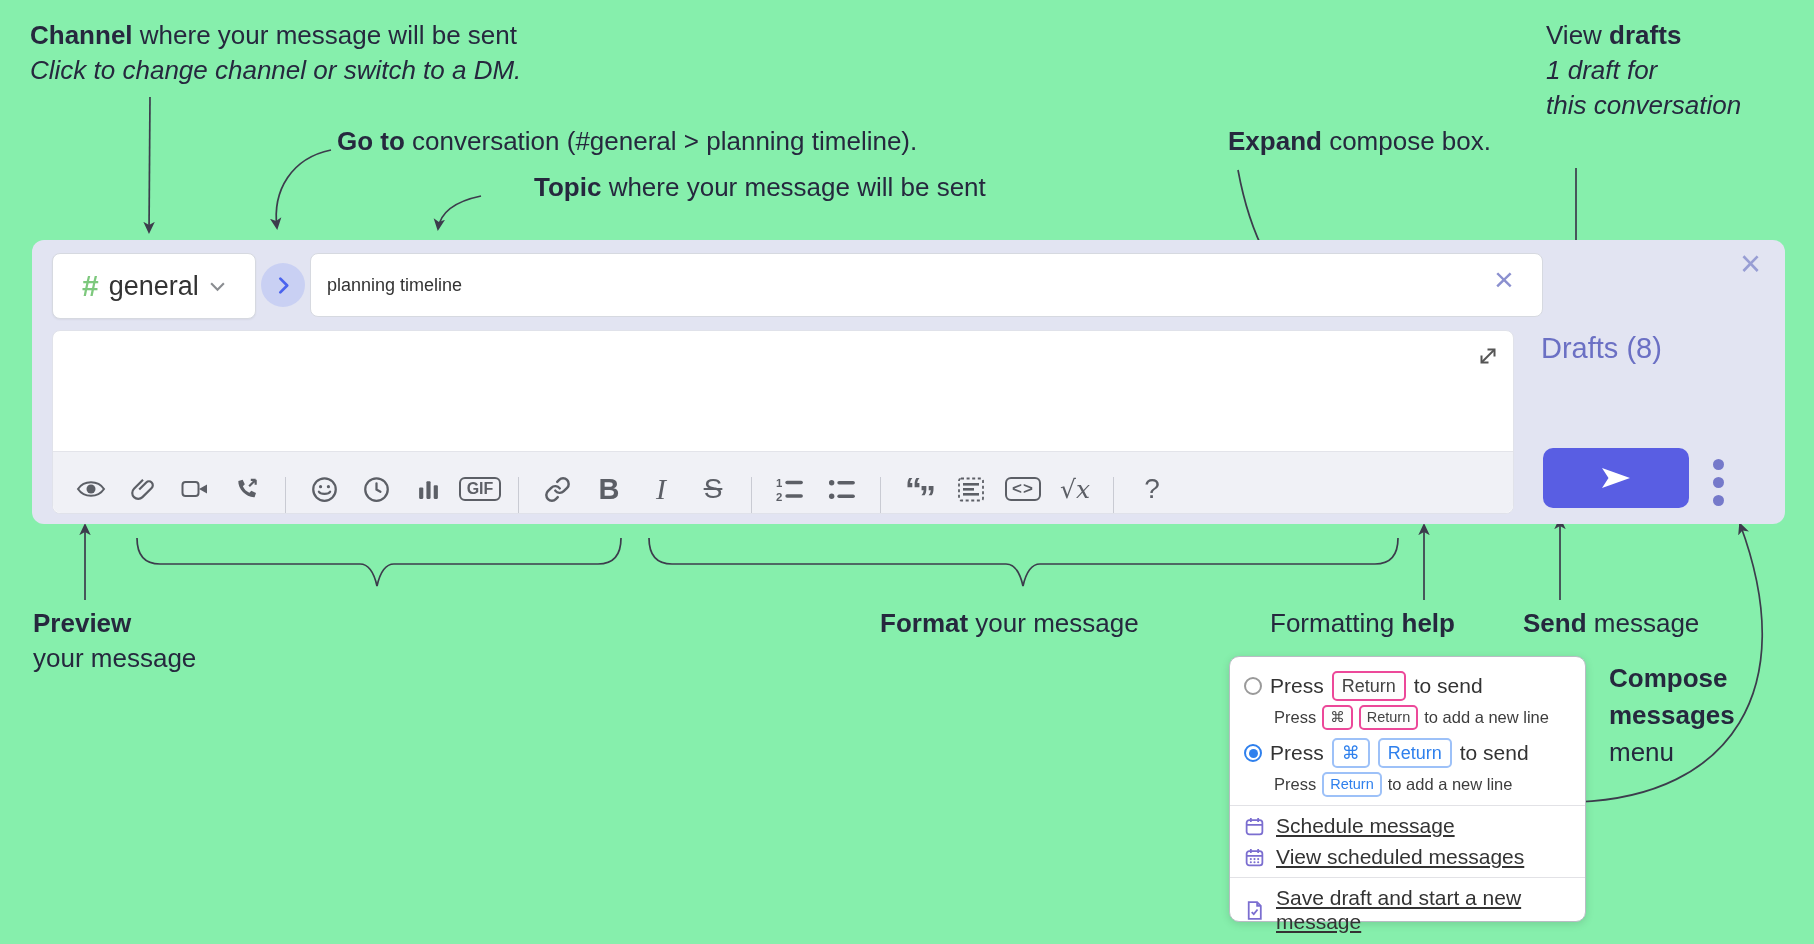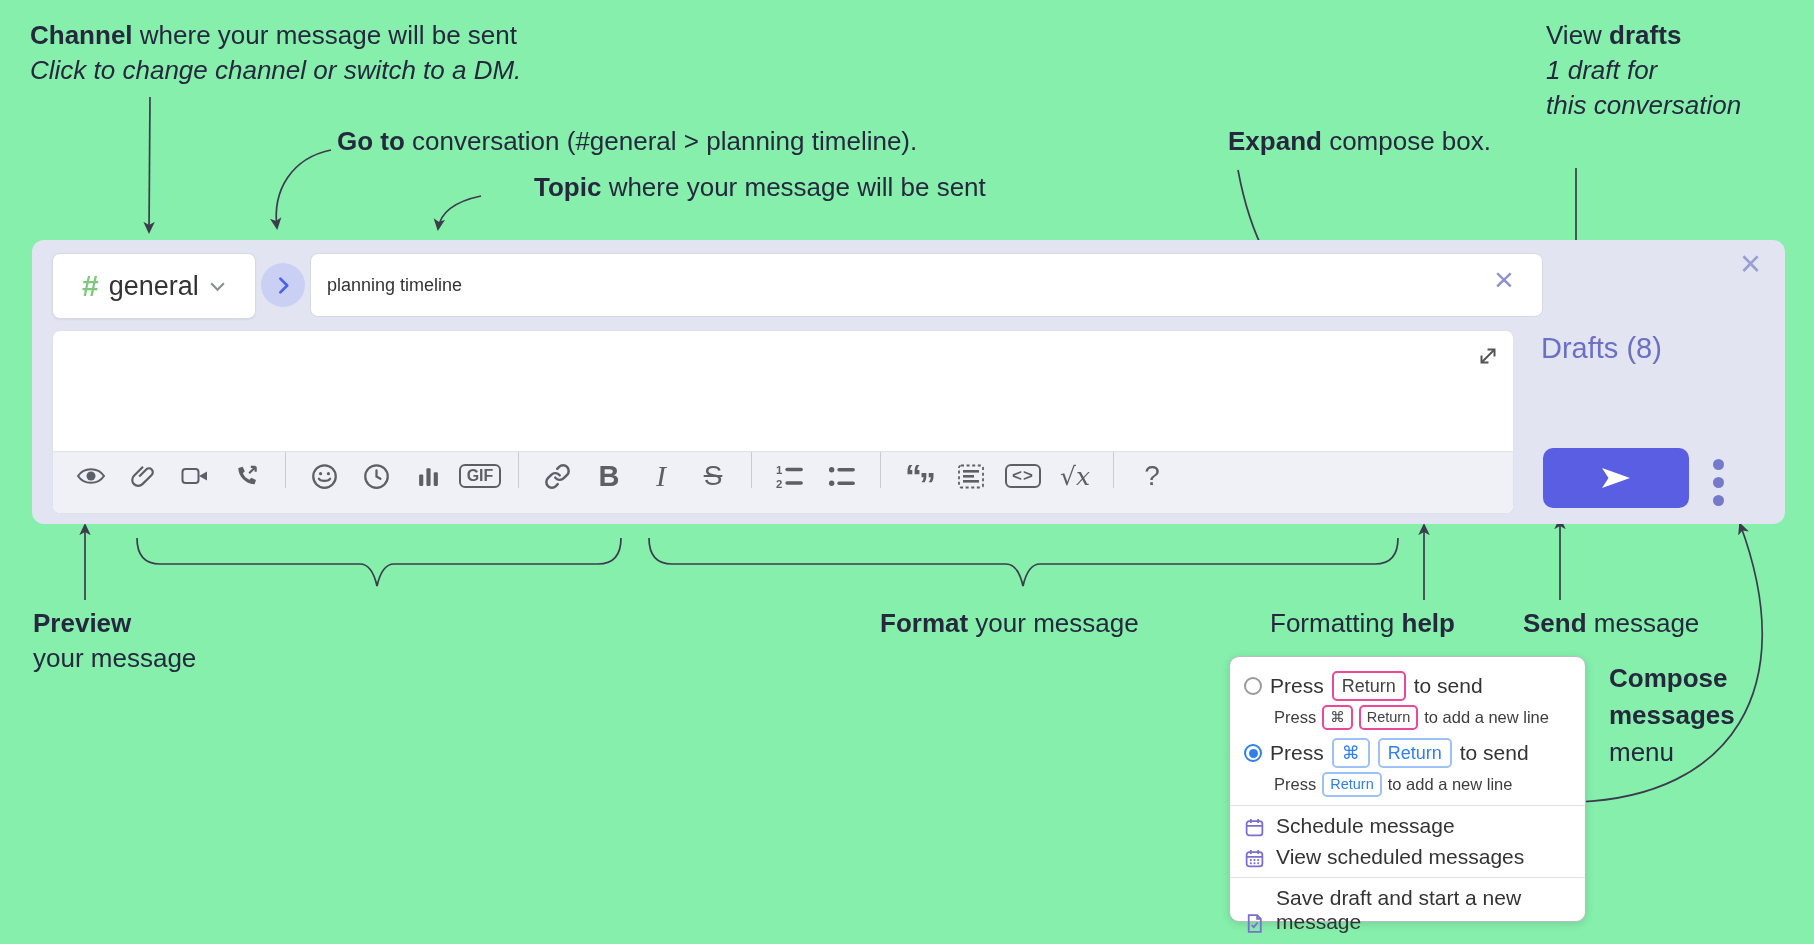--- a/index.html
+++ b/index.html
@@ -26,21 +26,21 @@
   .topic-clear{position:absolute;left:1462px;top:22px;font-size:34px;color:#8b90cf;cursor:pointer;line-height:1;}
   .compose-close{position:absolute;left:1708px;top:6px;font-size:36px;color:#989ed4;cursor:pointer;line-height:1;}
   .msg-box{position:absolute;left:20px;top:90px;width:1462px;height:184px;background:#fff;
            border:1px solid #e0e2ea;border-radius:8px;box-sizing:border-box;}
   .msg-input{position:absolute;left:0;top:0;width:100%;height:118px;border:none;outline:none;
              resize:none;background:transparent;font-size:27px;color:#333;padding:14px 50px 0 16px;
              box-sizing:border-box;font-family:"Liberation Sans","DejaVu Sans",sans-serif;}
   .msg-input::placeholder{color:#8b8b8b;opacity:1;}
   .expand-btn{position:absolute;right:12px;top:12px;color:#555;cursor:pointer;width:26px;height:26px;}
   .toolbar{position:absolute;left:0;bottom:0;width:100%;height:62px;background:#f0f1f6;
-           border-top:1px solid #e3e4ea;border-radius:0 0 8px 8px;display:flex;align-items:flex-start;
+           border-top:1px solid #e3e4ea;border-radius:0 0 8px 8px;display:flex;align-items:flex-end;
            padding:0 14px;box-sizing:border-box;gap:4px;}
   .tb{min-width:48px;height:48px;display:flex;align-items:center;justify-content:center;
       color:#5c5f66;cursor:pointer;font-size:27px;flex:0 0 auto;}
   .tb-div{width:1px;height:36px;background:#c9cbd3;margin:0 10px;flex:0 0 auto;}
   .tb-bold{font-weight:700;font-size:29px;}
   .tb-italic{font-style:italic;font-family:"Liberation Serif","DejaVu Serif",serif;font-size:30px;}
   .tb-strike{text-decoration:line-through;font-size:28px;}
   .tb-gif{border:2px solid #5c5f66;border-radius:6px;padding:1px 6px;font-size:16px;font-weight:700;}
   .tb-code{border:2px solid #5c5f66;border-radius:6px;padding:0 5px;font-size:17px;font-weight:700;letter-spacing:1px;}
   .tb-math{font-style:italic;font-family:"DejaVu Serif","Liberation Serif",serif;font-size:25px;}
@@ -60,21 +60,21 @@
   .msub{margin:2px 0 8px 30px;font-size:16.5px;color:#3d3d3d;display:flex;align-items:center;gap:6px;}
   .radio{width:18px;height:18px;border-radius:50%;border:2px solid #9a9a9a;box-sizing:border-box;flex:0 0 auto;}
   .radio.checked{border-color:#2f80ed;position:relative;}
   .radio.checked::after{content:"";position:absolute;left:2.5px;top:2.5px;width:9px;height:9px;
                         border-radius:50%;background:#2f80ed;}
   .kbd{border:2px solid #ec4899;border-radius:5px;background:#fdfdfd;color:#444;
        padding:0 8px;font-size:18px;line-height:26px;display:inline-block;}
   .kbd.sm{font-size:14.5px;line-height:21px;padding:0 6px;}
   .kbd.blue{border-color:#9dc1f8;color:#2f80ed;background:#fff;}
   .mdiv{border-top:1px solid #e2e2e6;margin:8px -14px;}
-  .mitem{display:flex;align-items:flex-end;gap:11px;margin:7px 0;cursor:pointer;}
+  .mitem{display:flex;align-items:center;gap:11px;margin:7px 0;cursor:pointer;text-decoration:underline;}
   .micon{color:#7b6ed0;display:flex;flex:0 0 auto;}
 </style>
 </head>
 <body>
 
 <div class="canvas">
 
   <svg class="overlay" width="1814" height="944">
     <defs>
       <marker id="arr" viewBox="0 0 10 10" refX="8" refY="5" markerWidth="7.5" markerHeight="7.5" orient="auto">

